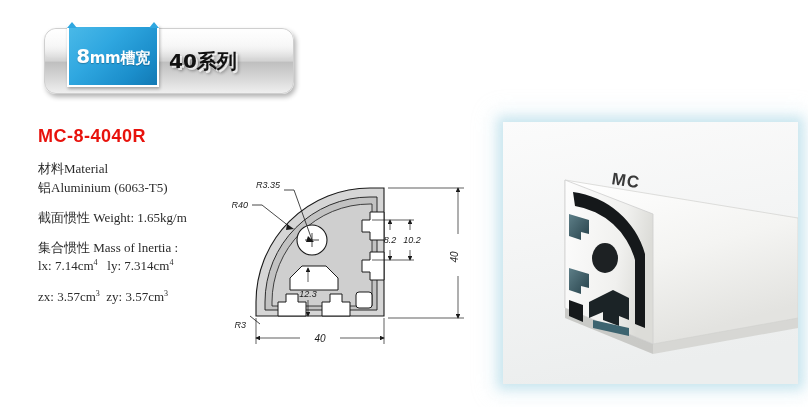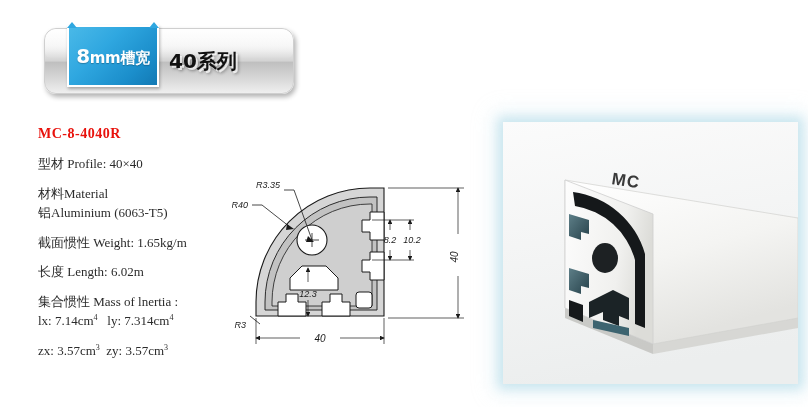--- a/index.html
+++ b/index.html
@@ -73,23 +73,23 @@
     white-space: nowrap;
   }
 
   
   #spec-block {
     position: absolute;
     left: 38px; top: 126px;
     width: 240px;
   }
   #product-code {
-    font-family: Liberation Serif, serif;
+    font-family: Liberation Sans, sans-serif;
     font-weight: bold;
-    font-size: 14px;
+    font-size: 18px;
     color: #e8120c;
     letter-spacing: 0.5px;
     margin-bottom: 13px;
     white-space: nowrap;
   }
   .spec-line {
     font-size: 13px;
     color: #2b2b2b;
     line-height: 1.45;
     margin-bottom: 11px;
@@ -130,30 +130,28 @@
     <span id="blue-tab-label"><span class="big">8</span><span>mm槽宽</span></span>
   </div>
 
   <div id="series-title">40系列</div>
 </div>
 
 <div id="spec-block">
 
   <div id="product-code">MC-8-4040R</div>
 
-  <div class="spec-line">型材 Profile: 40×40</div>
 
   <div class="spec-line">
     <span class="spec-sub">材料Material</span>
     <span class="spec-sub">铝Aluminium (6063-T5)</span>
   </div>
 
   <div class="spec-line">截面惯性 Weight: 1.65kg/m</div>
 
-  <div class="spec-line">长度 Length: 6.02m</div>
 
   <div class="spec-line">
     <span class="spec-sub">集合惯性 Mass of lnertia :</span>
     <span class="spec-sub"><span>lx: 7.14cm</span><sup>4</sup>&nbsp;&nbsp;&nbsp;<span>ly: 7.314cm</span><sup>4</sup></span>
   </div>
 
   <div class="spec-line">
     <span class="spec-sub"><span>zx: 3.57cm</span><sup>3</sup>&nbsp;&nbsp;<span>zy: 3.57cm</span><sup>3</sup></span>
   </div>
 

